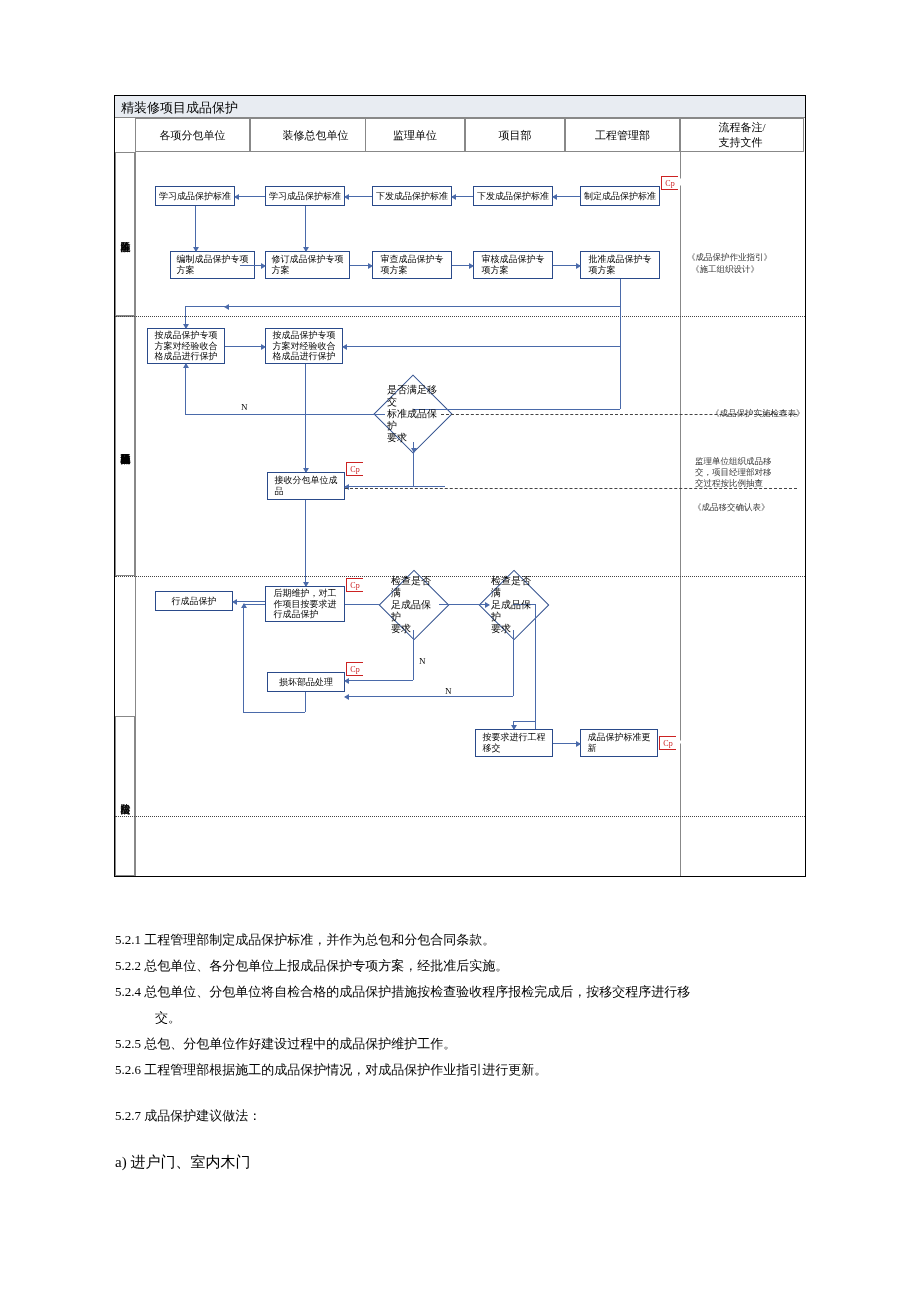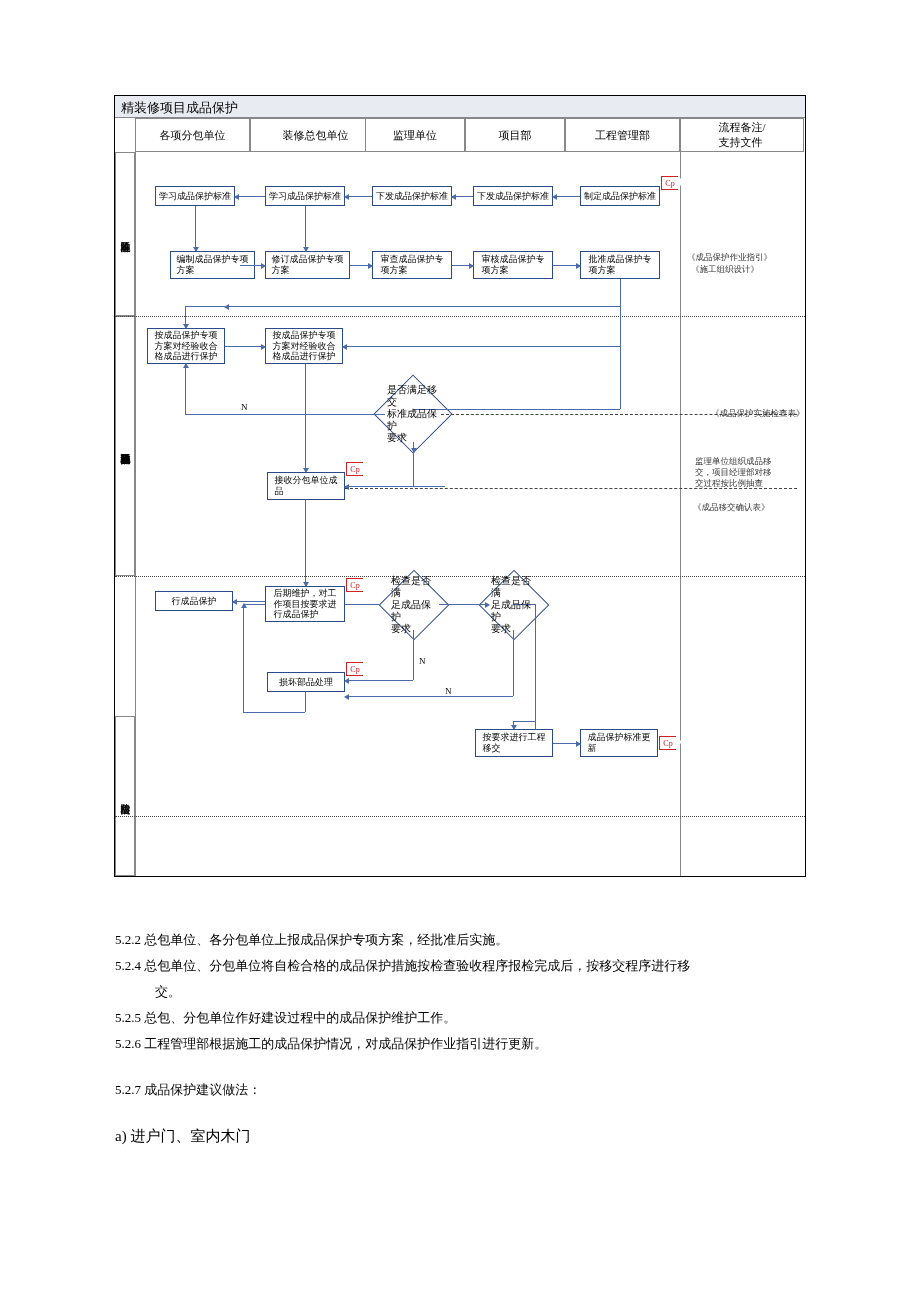--- a/index.html
+++ b/index.html
@@ -170,20 +170,21 @@
 
   <div class="node" style="left:360px;top:633px;width:78px;height:28px;white-space:pre-line">按要求进行工程
 移交</div>
   <div class="node" style="left:465px;top:633px;width:78px;height:28px;white-space:pre-line">成品保护标准更
 新</div>
   <div class="cp cp-b" style="left:544px;top:640px">Cp</div>
   <div class="hline arrow-r" style="left:438px;top:647px;width:27px"></div>
 </div>
 
 <div class="steps">
+  <div>5.2.1 工程管理部制定成品保护标准，并作为总包和分包合同条款。</div>
   <div>5.2.2  总包单位、各分包单位上报成品保护专项方案，经批准后实施。</div>
   <div>5.2.4 总包单位、分包单位将自检合格的成品保护措施按检查验收程序报检完成后，按移交程序进行移</div>
   <div class="indent">交。</div>
   <div>5.2.5 总包、分包单位作好建设过程中的成品保护维护工作。</div>
   <div>5.2.6 工程管理部根据施工的成品保护情况，对成品保护作业指引进行更新。</div>
   <div style="height:20px"></div>
   <div>5.2.7 成品保护建议做法：</div>
   <div class="sec-title">a)  进户门、室内木门</div>
 </div>
 

